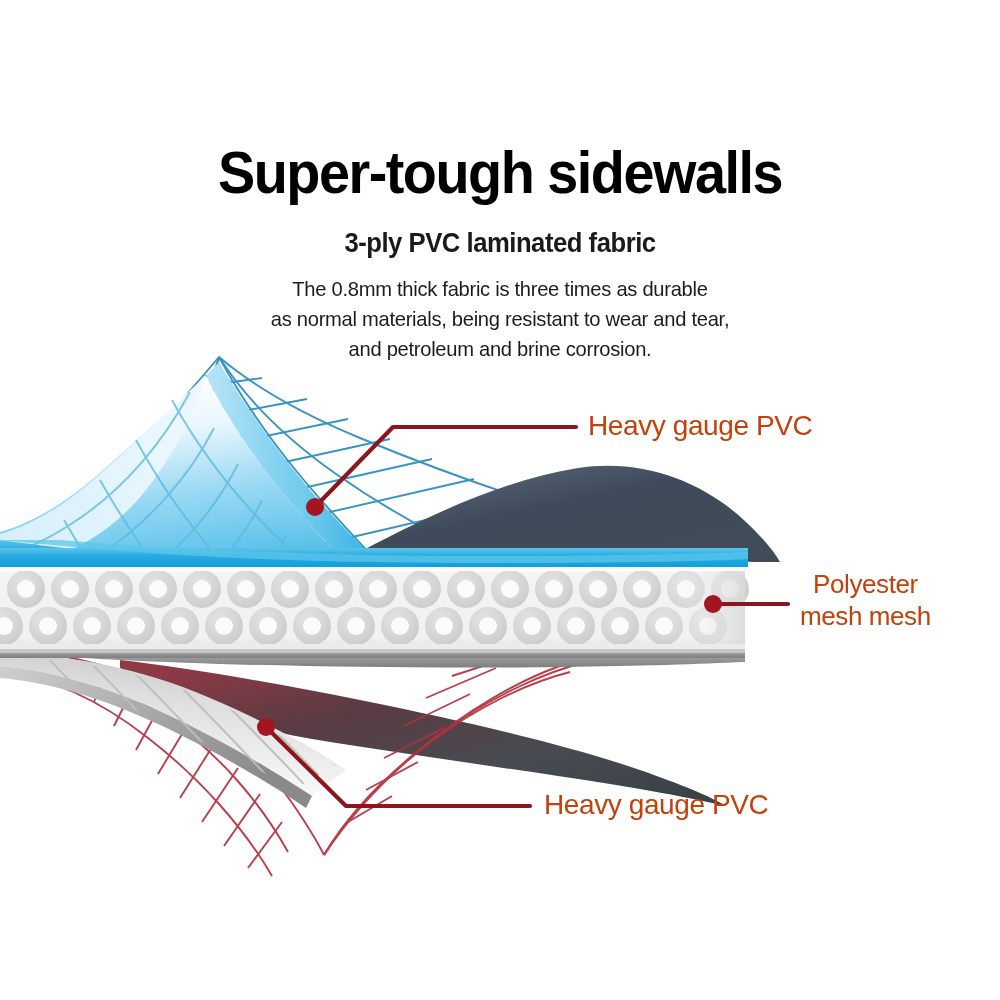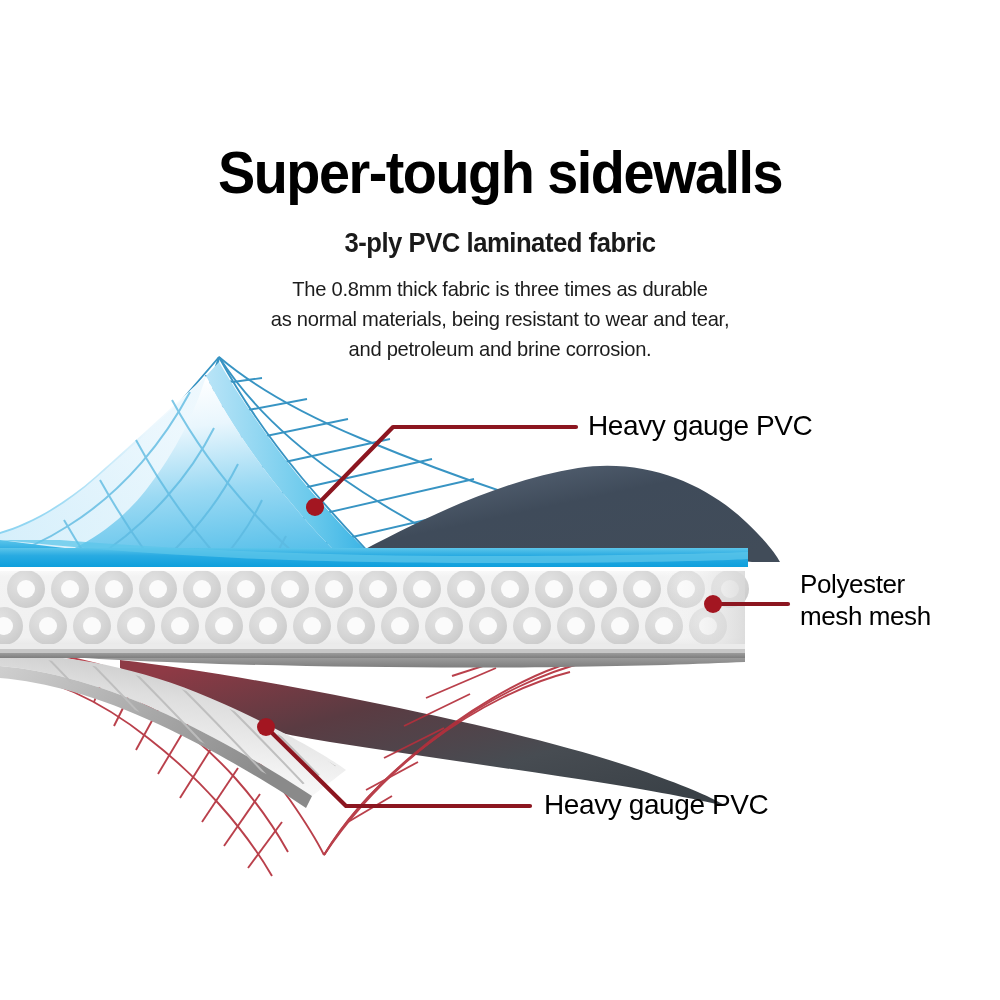--- a/index.html
+++ b/index.html
@@ -64,37 +64,37 @@
     transform: scaleX(0.96);
     transform-origin: center top;
   }
   .body-copy .line { display: block; }
 
   
   .callout {
     position: absolute;
     font-family: "Liberation Sans", sans-serif;
     font-weight: 400;
-    color: #000000;
+    color: #c2410c;
     letter-spacing: -0.4px;
     z-index: 45;
     white-space: nowrap;
   }
   #callout-top {
     left: 588px;
     top: 409px;
     font-size: 28px;
     line-height: 34px;
   }
   #callout-mesh {
     left: 800px;
     top: 568px;
     font-size: 26px;
     line-height: 32px;
-    text-align: left;
+    text-align: center;
   }
   #callout-bottom {
     left: 544px;
     top: 788px;
     font-size: 28px;
     line-height: 34px;
   }
 
   
   #diagram {

